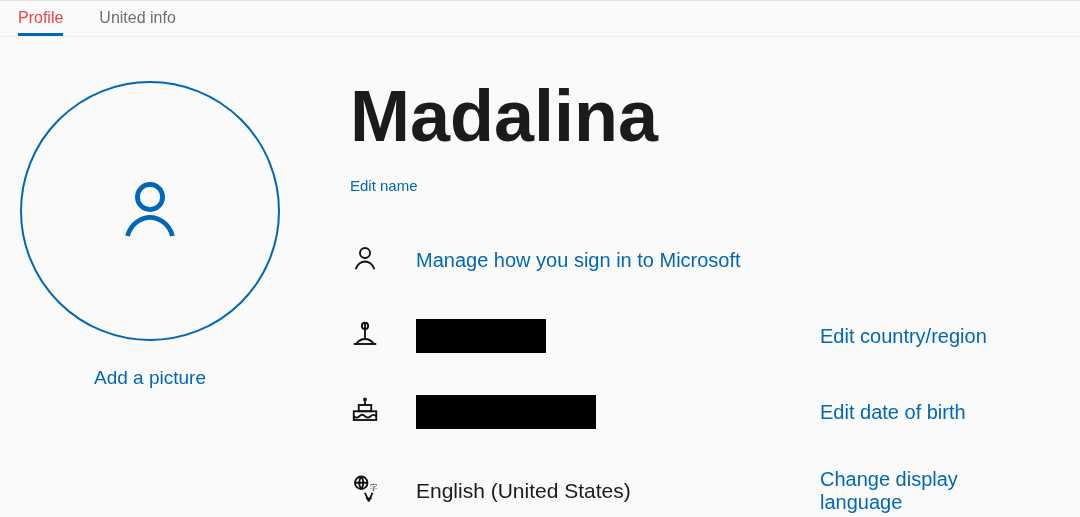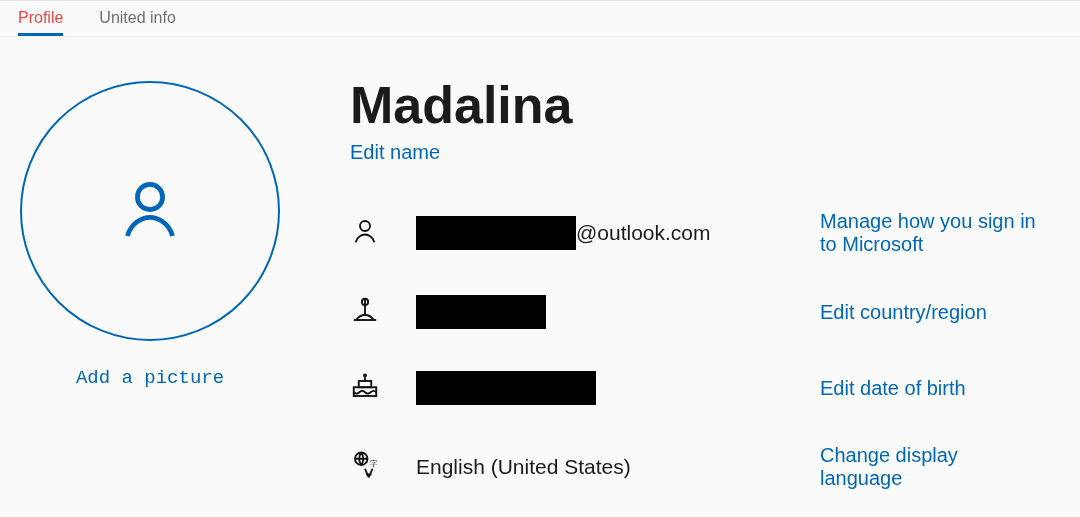--- a/index.html
+++ b/index.html
@@ -31,21 +31,20 @@
     .content {
       display: flex;
       padding: 24px 20px 0 0;
     }
     .left {
       flex: 0 0 300px;
       display: flex;
       flex-direction: column;
       align-items: center;
       padding-top: 20px;
-      font-family: Liberation Mono, monospace;
     }
     .avatar-ring {
       width: 260px;
       height: 260px;
       border: 2px solid #0067b8;
       border-radius: 50%;
       display: flex;
       align-items: center;
       justify-content: center;
       margin-bottom: 26px;
@@ -55,27 +54,27 @@
       font-size: 19px;
       color: #0067b8;
       cursor: pointer;
     }
     .main {
       flex: 1;
       padding-left: 50px;
       padding-top: 14px;
     }
     h1.display-name {
-      font-size: 52px;
+      font-size: 72px;
       font-weight: 600;
-      margin-bottom: 6px;
+      margin-bottom: 20px;
     }
     .edit-name {
       color: #0067b8;
-      font-size: 20px;
+      font-size: 15px;
       cursor: pointer;
       display: inline-block;
       margin-bottom: 46px;
     }
     .rows { }
     .row {
       display: flex;
       align-items: center;
       margin-bottom: 36px;
       min-height: 40px;
@@ -135,24 +134,20 @@
 
       <div class="row">
         <div class="icon-cell">
           <span>
             <svg viewBox="0 0 24 24" fill="none" stroke="#111" stroke-width="1.5">
               <circle cx="12" cy="8" r="4"></circle>
               <path d="M4.5 21c1.2-4.5 5-6.2 7.5-6.2s6.3 1.7 7.5 6.2"></path>
             </svg>
           </span>
         </div>
-        <div class="value-cell">
-          <span class="redact" style="width:160px"></span>
-          <span>@outlook.com</span>
-        </div>
         <div class="action-cell">Manage how you sign in to Microsoft</div>
       </div>
 
       <div class="row">
         <div class="icon-cell">
           <span>
             <svg viewBox="0 0 24 24" fill="none" stroke="#111" stroke-width="1.5">
               <path d="M12 3v13"></path>
               <circle cx="12" cy="5.5" r="2.5"></circle>
               <path d="M5 20c2-3 5-4 7-4s5 1 7 4"></path>

